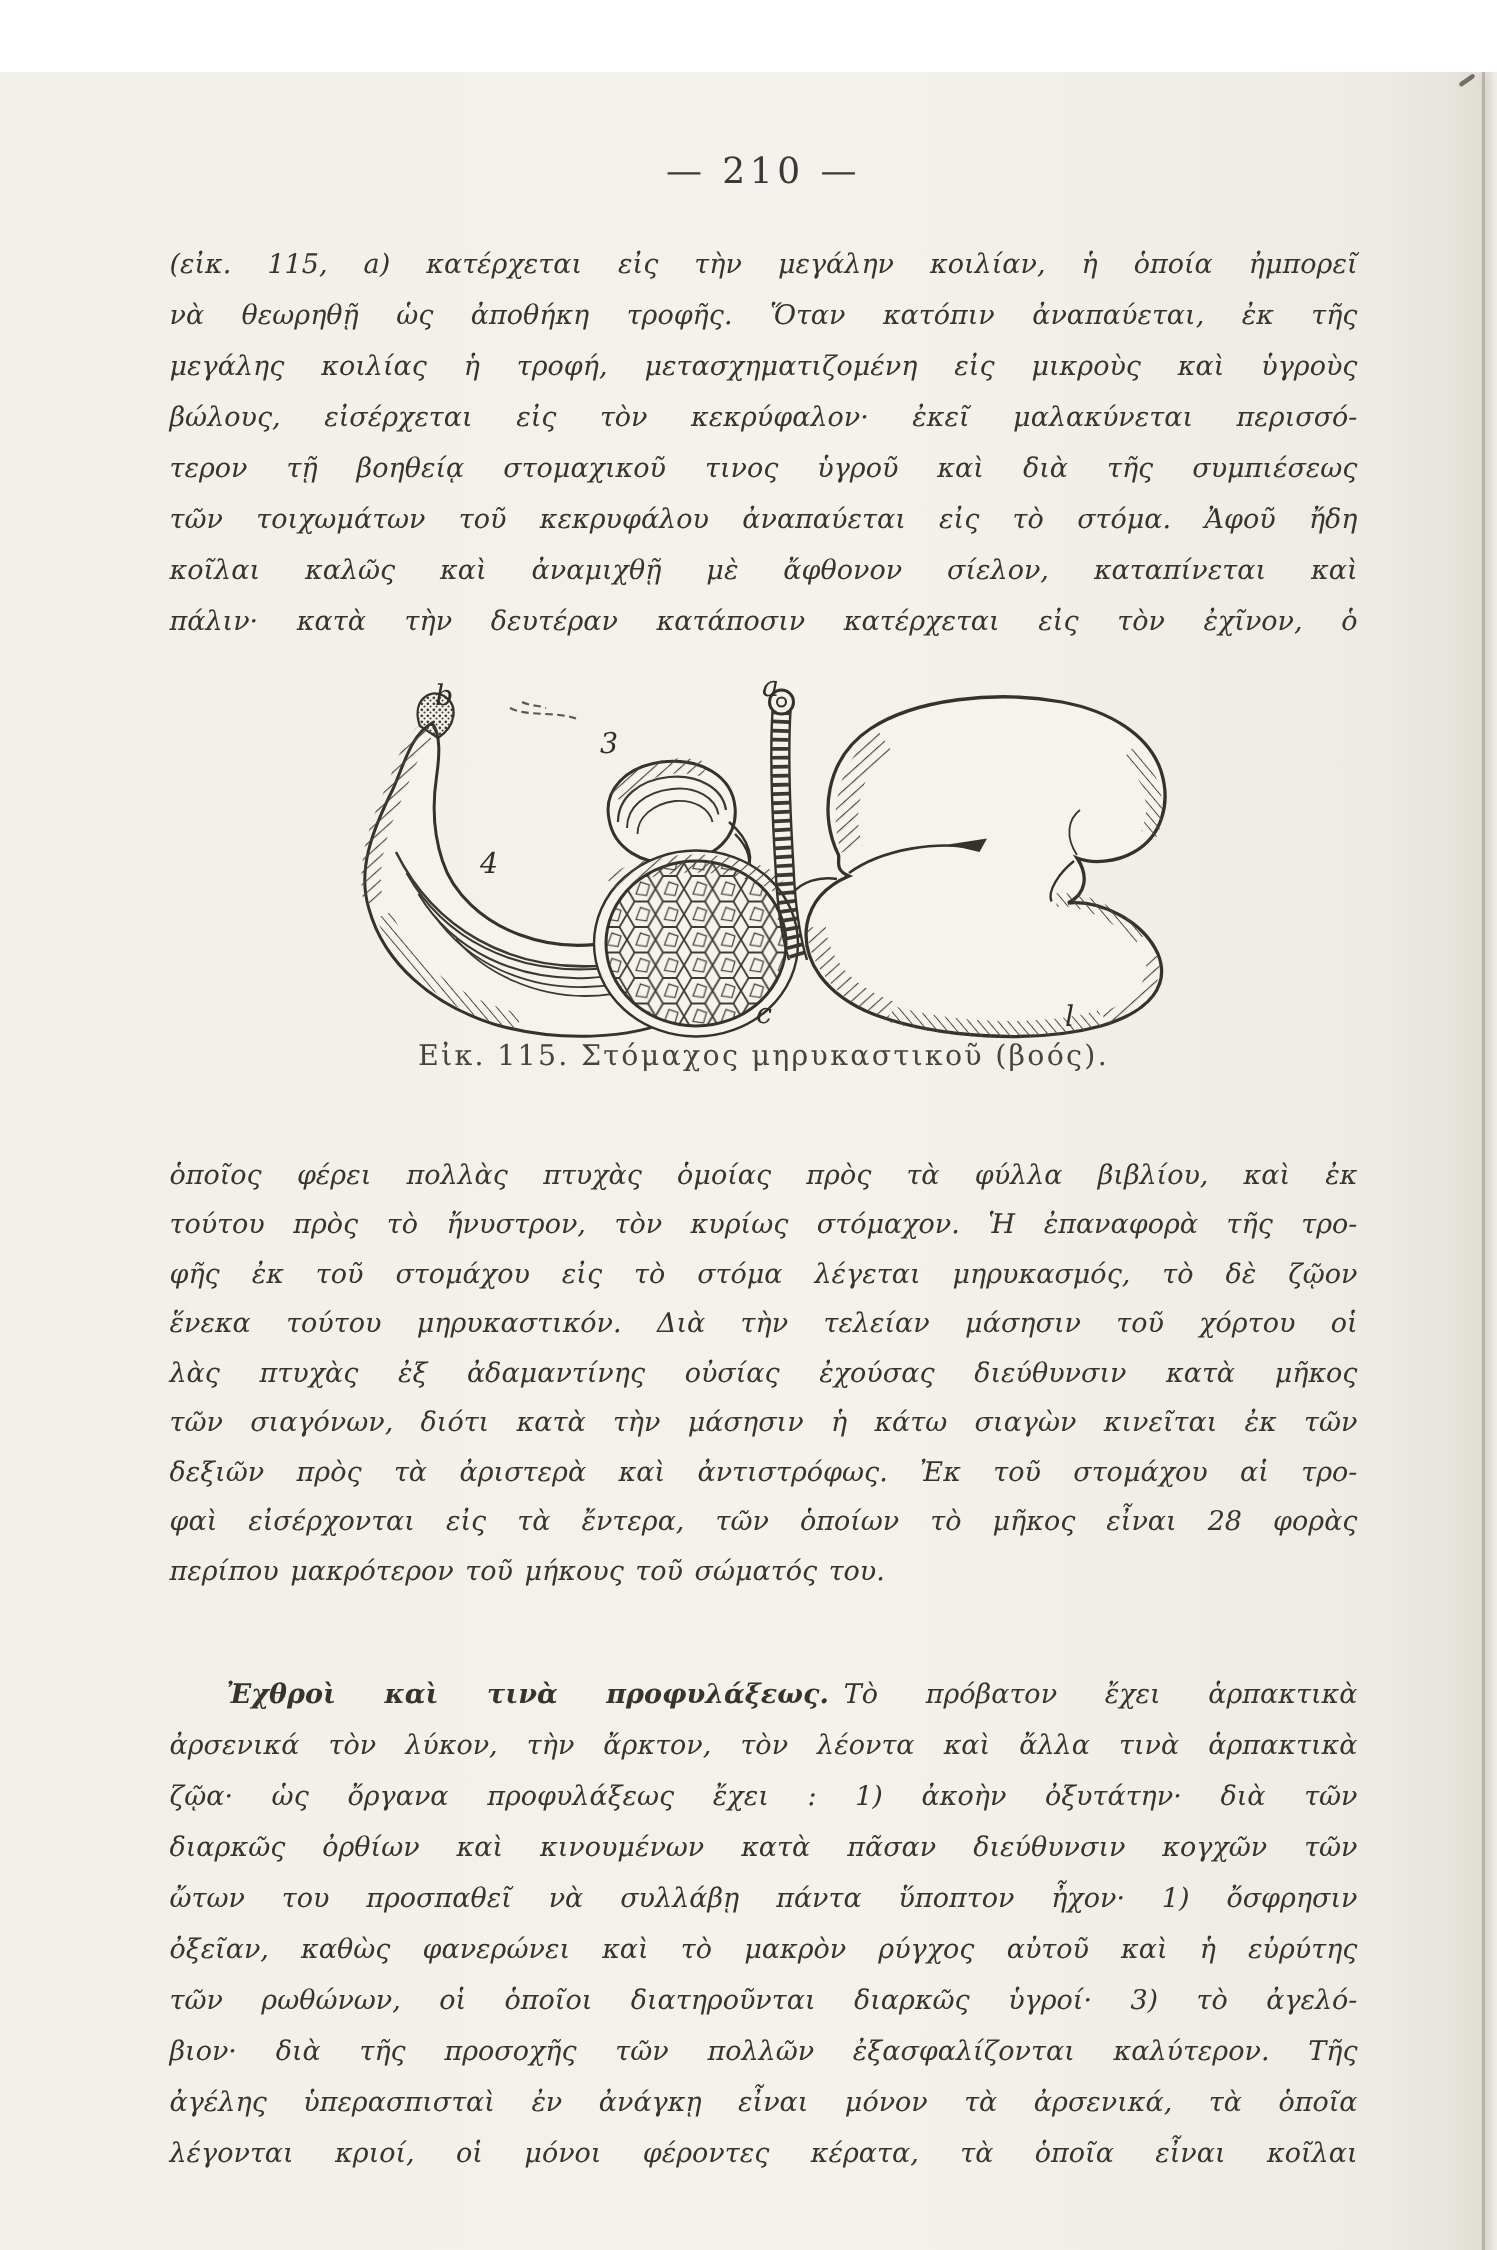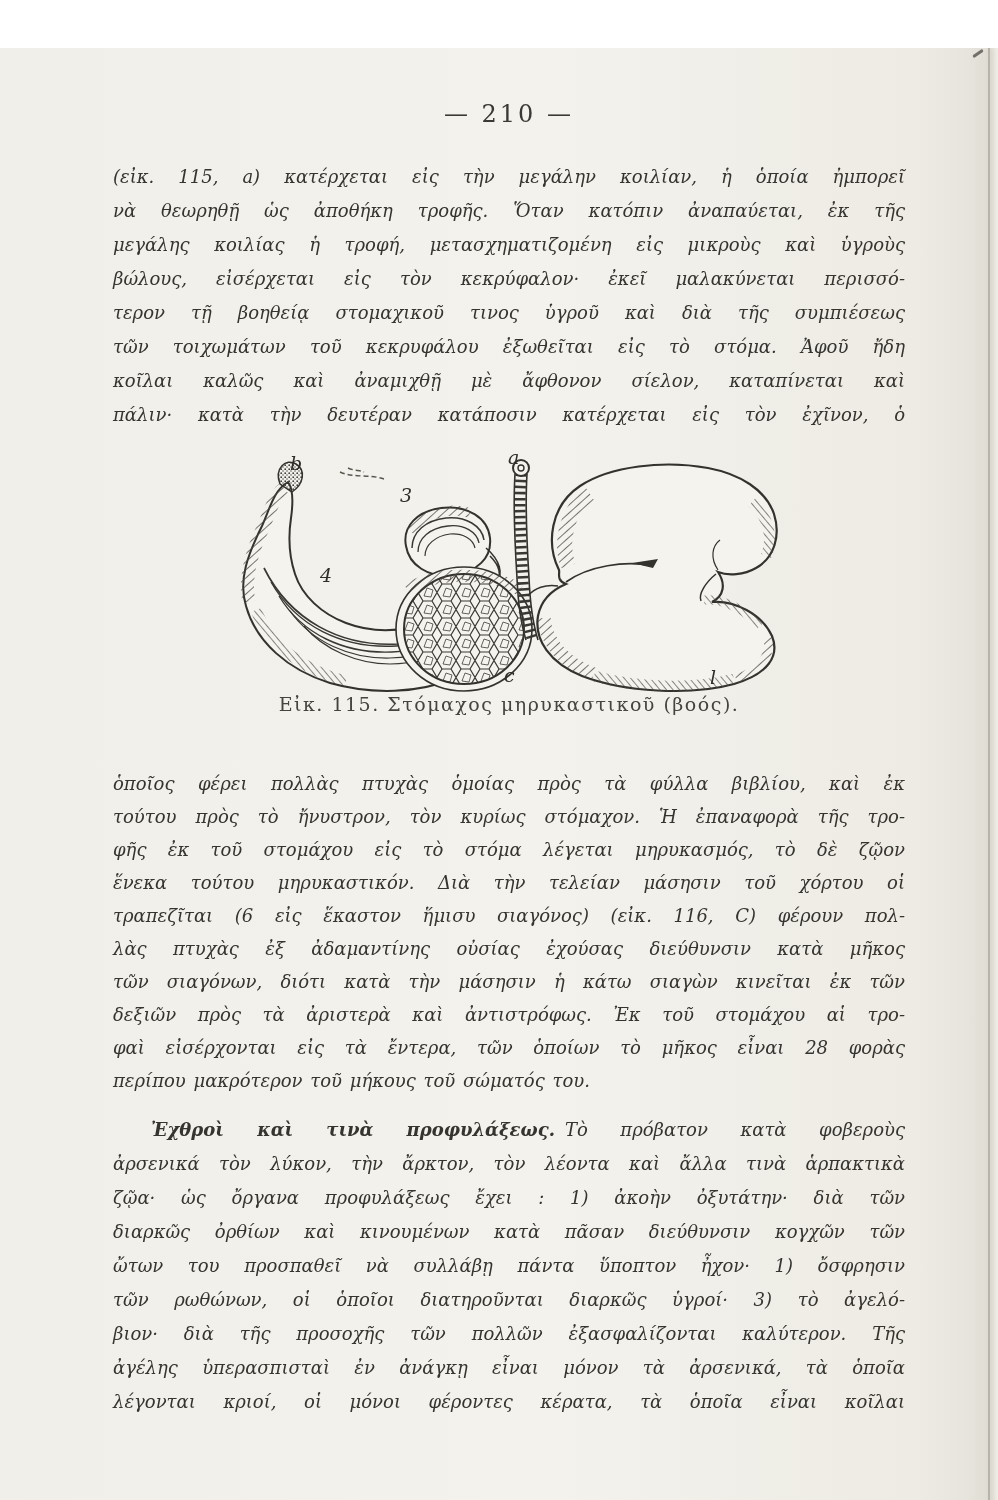--- a/index.html
+++ b/index.html
@@ -68,21 +68,21 @@
   <div class="corner-mark"></div>
 
   <div class="page-number">— 210 —</div>
 
   <div class="textblock" id="para1">
     <div class="ln">(εἰκ. 115, a) κατέρχεται εἰς τὴν μεγάλην κοιλίαν, ἡ ὁποία ἠμπορεῖ</div>
     <div class="ln">νὰ θεωρηθῇ ὡς ἀποθήκη τροφῆς. Ὅταν κατόπιν ἀναπαύεται, ἐκ τῆς</div>
     <div class="ln">μεγάλης κοιλίας ἡ τροφή, μετασχηματιζομένη εἰς μικροὺς καὶ ὑγροὺς</div>
     <div class="ln">βώλους, εἰσέρχεται εἰς τὸν κεκρύφαλον· ἐκεῖ μαλακύνεται περισσό-</div>
     <div class="ln">τερον τῇ βοηθείᾳ στομαχικοῦ τινος ὑγροῦ καὶ διὰ τῆς συμπιέσεως</div>
-    <div class="ln">τῶν τοιχωμάτων τοῦ κεκρυφάλου ἐξωθεῖται εἰς τὸ στόμα. Ἀφοῦ ἤδη</div>
+    <div class="ln">τῶν τοιχωμάτων τοῦ κεκρυφάλου ἀναπαύεται εἰς τὸ στόμα. Ἀφοῦ ἤδη</div>
     <div class="ln">κοῖλαι καλῶς καὶ ἀναμιχθῇ μὲ ἄφθονον σίελον, καταπίνεται καὶ</div>
     <div class="ln">πάλιν· κατὰ τὴν δευτέραν κατάποσιν κατέρχεται εἰς τὸν ἐχῖνον, ὁ</div>
   </div>
 
   <div class="figure">
     <svg viewBox="0 0 562 248" width="562" height="248">
       <defs>
         <pattern id="hatch" width="6" height="6" patternUnits="userSpaceOnUse" patternTransform="rotate(48)">
           <line x1="0" y1="0" x2="0" y2="6" stroke="#4a4742" stroke-width="1.5"></line>
         </pattern>
@@ -160,34 +160,34 @@
     </svg>
   </div>
 
   <div class="fig-caption">Εἰκ. 115. Στόμαχος μηρυκαστικοῦ (βοός).</div>
 
   <div class="textblock" id="para2">
     <div class="ln">ὁποῖος φέρει πολλὰς πτυχὰς ὁμοίας πρὸς τὰ φύλλα βιβλίου, καὶ ἐκ</div>
     <div class="ln">τούτου πρὸς τὸ ἤνυστρον, τὸν κυρίως στόμαχον. Ἡ ἐπαναφορὰ τῆς τρο-</div>
     <div class="ln">φῆς ἐκ τοῦ στομάχου εἰς τὸ στόμα λέγεται μηρυκασμός, τὸ δὲ ζῷον</div>
     <div class="ln">ἕνεκα τούτου μηρυκαστικόν. Διὰ τὴν τελείαν μάσησιν τοῦ χόρτου οἱ</div>
-    <div class="ln">τραπεζῖται (6 εἰς ἕκαστον ἥμισυ σιαγόνος) (εἰκ. 116, C) φέρουν πολ-</div>
     <div class="ln">λὰς πτυχὰς ἐξ ἀδαμαντίνης οὐσίας ἐχούσας διεύθυνσιν κατὰ μῆκος</div>
     <div class="ln">τῶν σιαγόνων, διότι κατὰ τὴν μάσησιν ἡ κάτω σιαγὼν κινεῖται ἐκ τῶν</div>
     <div class="ln">δεξιῶν πρὸς τὰ ἀριστερὰ καὶ ἀντιστρόφως. Ἐκ τοῦ στομάχου αἱ τρο-</div>
     <div class="ln">φαὶ εἰσέρχονται εἰς τὰ ἔντερα, τῶν ὁποίων τὸ μῆκος εἶναι 28 φορὰς</div>
     <div class="ln endline">περίπου μακρότερον τοῦ μήκους τοῦ σώματός του.</div>
   </div>
 
   <div class="textblock" id="para3">
     <div class="ln indent">
-      <span class="lead-bold">Ἐχθροὶ καὶ τινὰ προφυλάξεως.</span><span>Τὸ πρόβατον κατὰ φοβεροὺς</span>
+      <span class="lead-bold">Ἐχθροὶ καὶ τινὰ προφυλάξεως.</span><span>Τὸ πρόβατον ἔχει ἁρπακτικὰ</span>
     </div>
     <div class="ln">ἀρσενικά τὸν λύκον, τὴν ἄρκτον, τὸν λέοντα καὶ ἄλλα τινὰ ἁρπακτικὰ</div>
     <div class="ln">ζῷα· ὡς ὄργανα προφυλάξεως ἔχει : 1) ἀκοὴν ὀξυτάτην· διὰ τῶν</div>
     <div class="ln">διαρκῶς ὀρθίων καὶ κινουμένων κατὰ πᾶσαν διεύθυνσιν κογχῶν τῶν</div>
     <div class="ln">ὤτων του προσπαθεῖ νὰ συλλάβῃ πάντα ὕποπτον ἦχον· 1) ὄσφρησιν</div>
+    <div class="ln">ὀξεῖαν, καθὼς φανερώνει καὶ τὸ μακρὸν ρύγχος αὐτοῦ καὶ ἡ εὐρύτης</div>
     <div class="ln">τῶν ρωθώνων, οἱ ὁποῖοι διατηροῦνται διαρκῶς ὑγροί· 3) τὸ ἀγελό-</div>
     <div class="ln">βιον· διὰ τῆς προσοχῆς τῶν πολλῶν ἐξασφαλίζονται καλύτερον. Τῆς</div>
     <div class="ln">ἀγέλης ὑπερασπισταὶ ἐν ἀνάγκῃ εἶναι μόνον τὰ ἀρσενικά, τὰ ὁποῖα</div>
     <div class="ln">λέγονται κριοί, οἱ μόνοι φέροντες κέρατα, τὰ ὁποῖα εἶναι κοῖλαι</div>
   </div>
 </div>
 
 </body></html>

